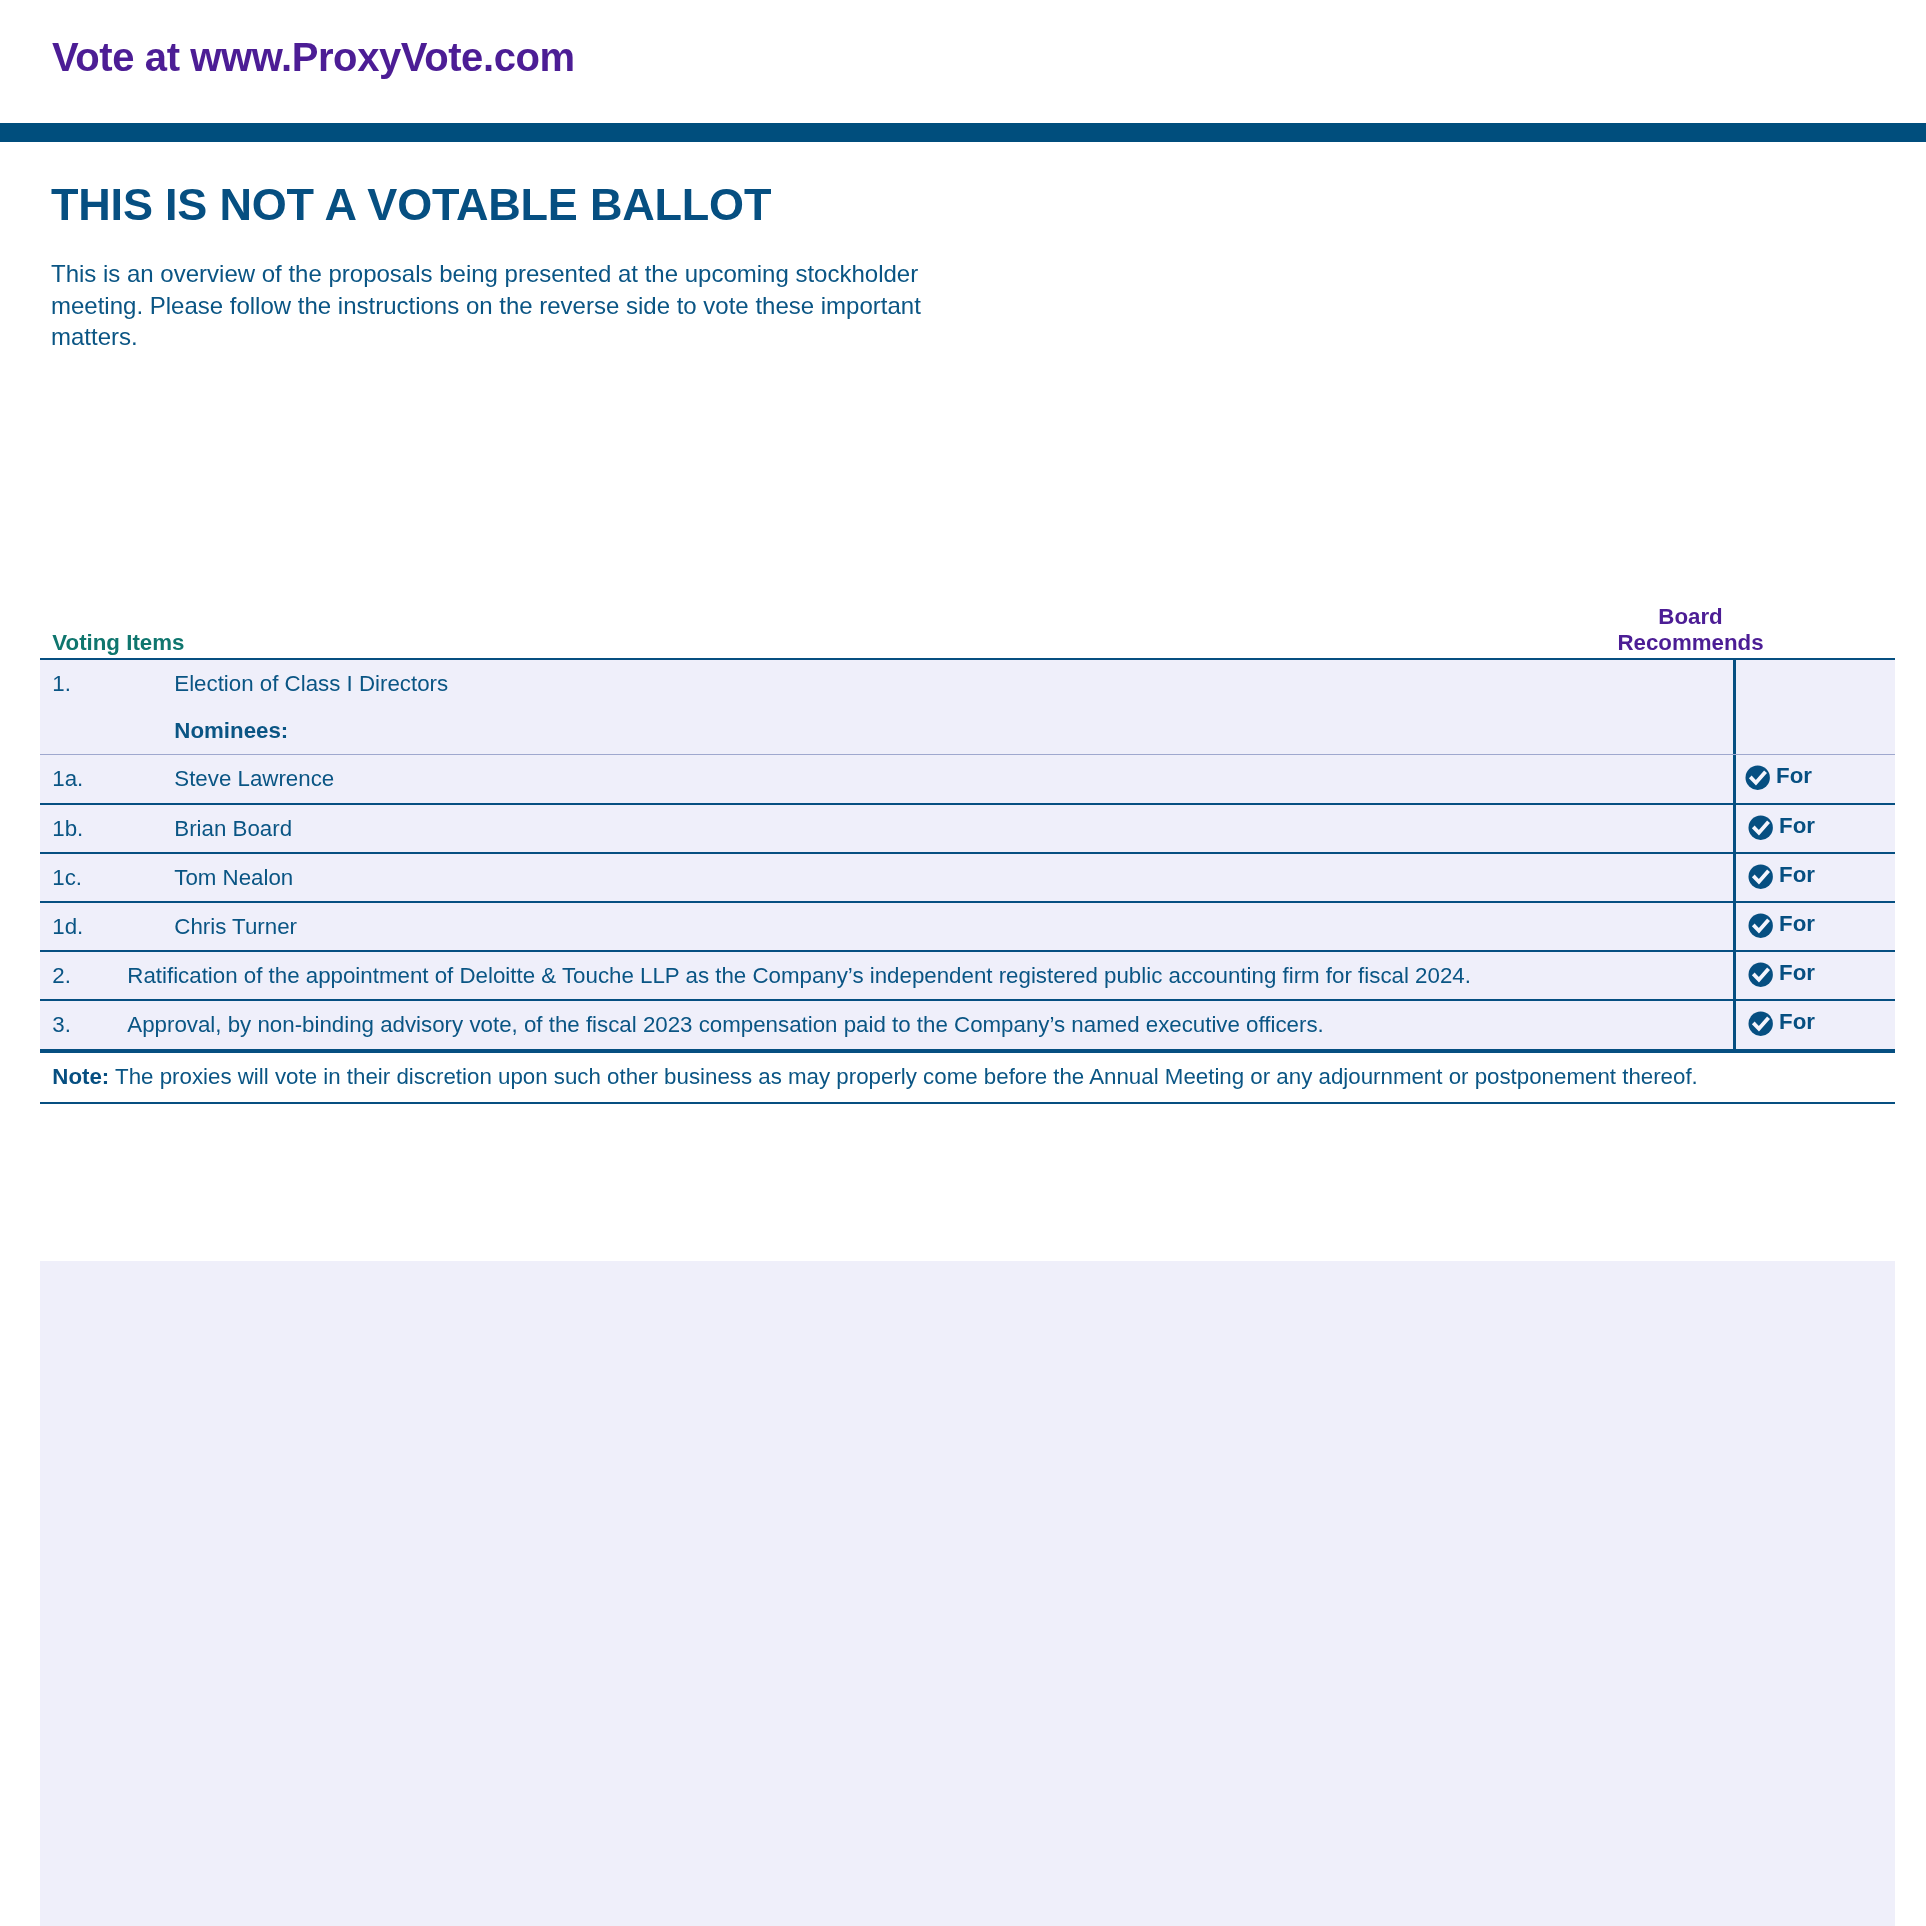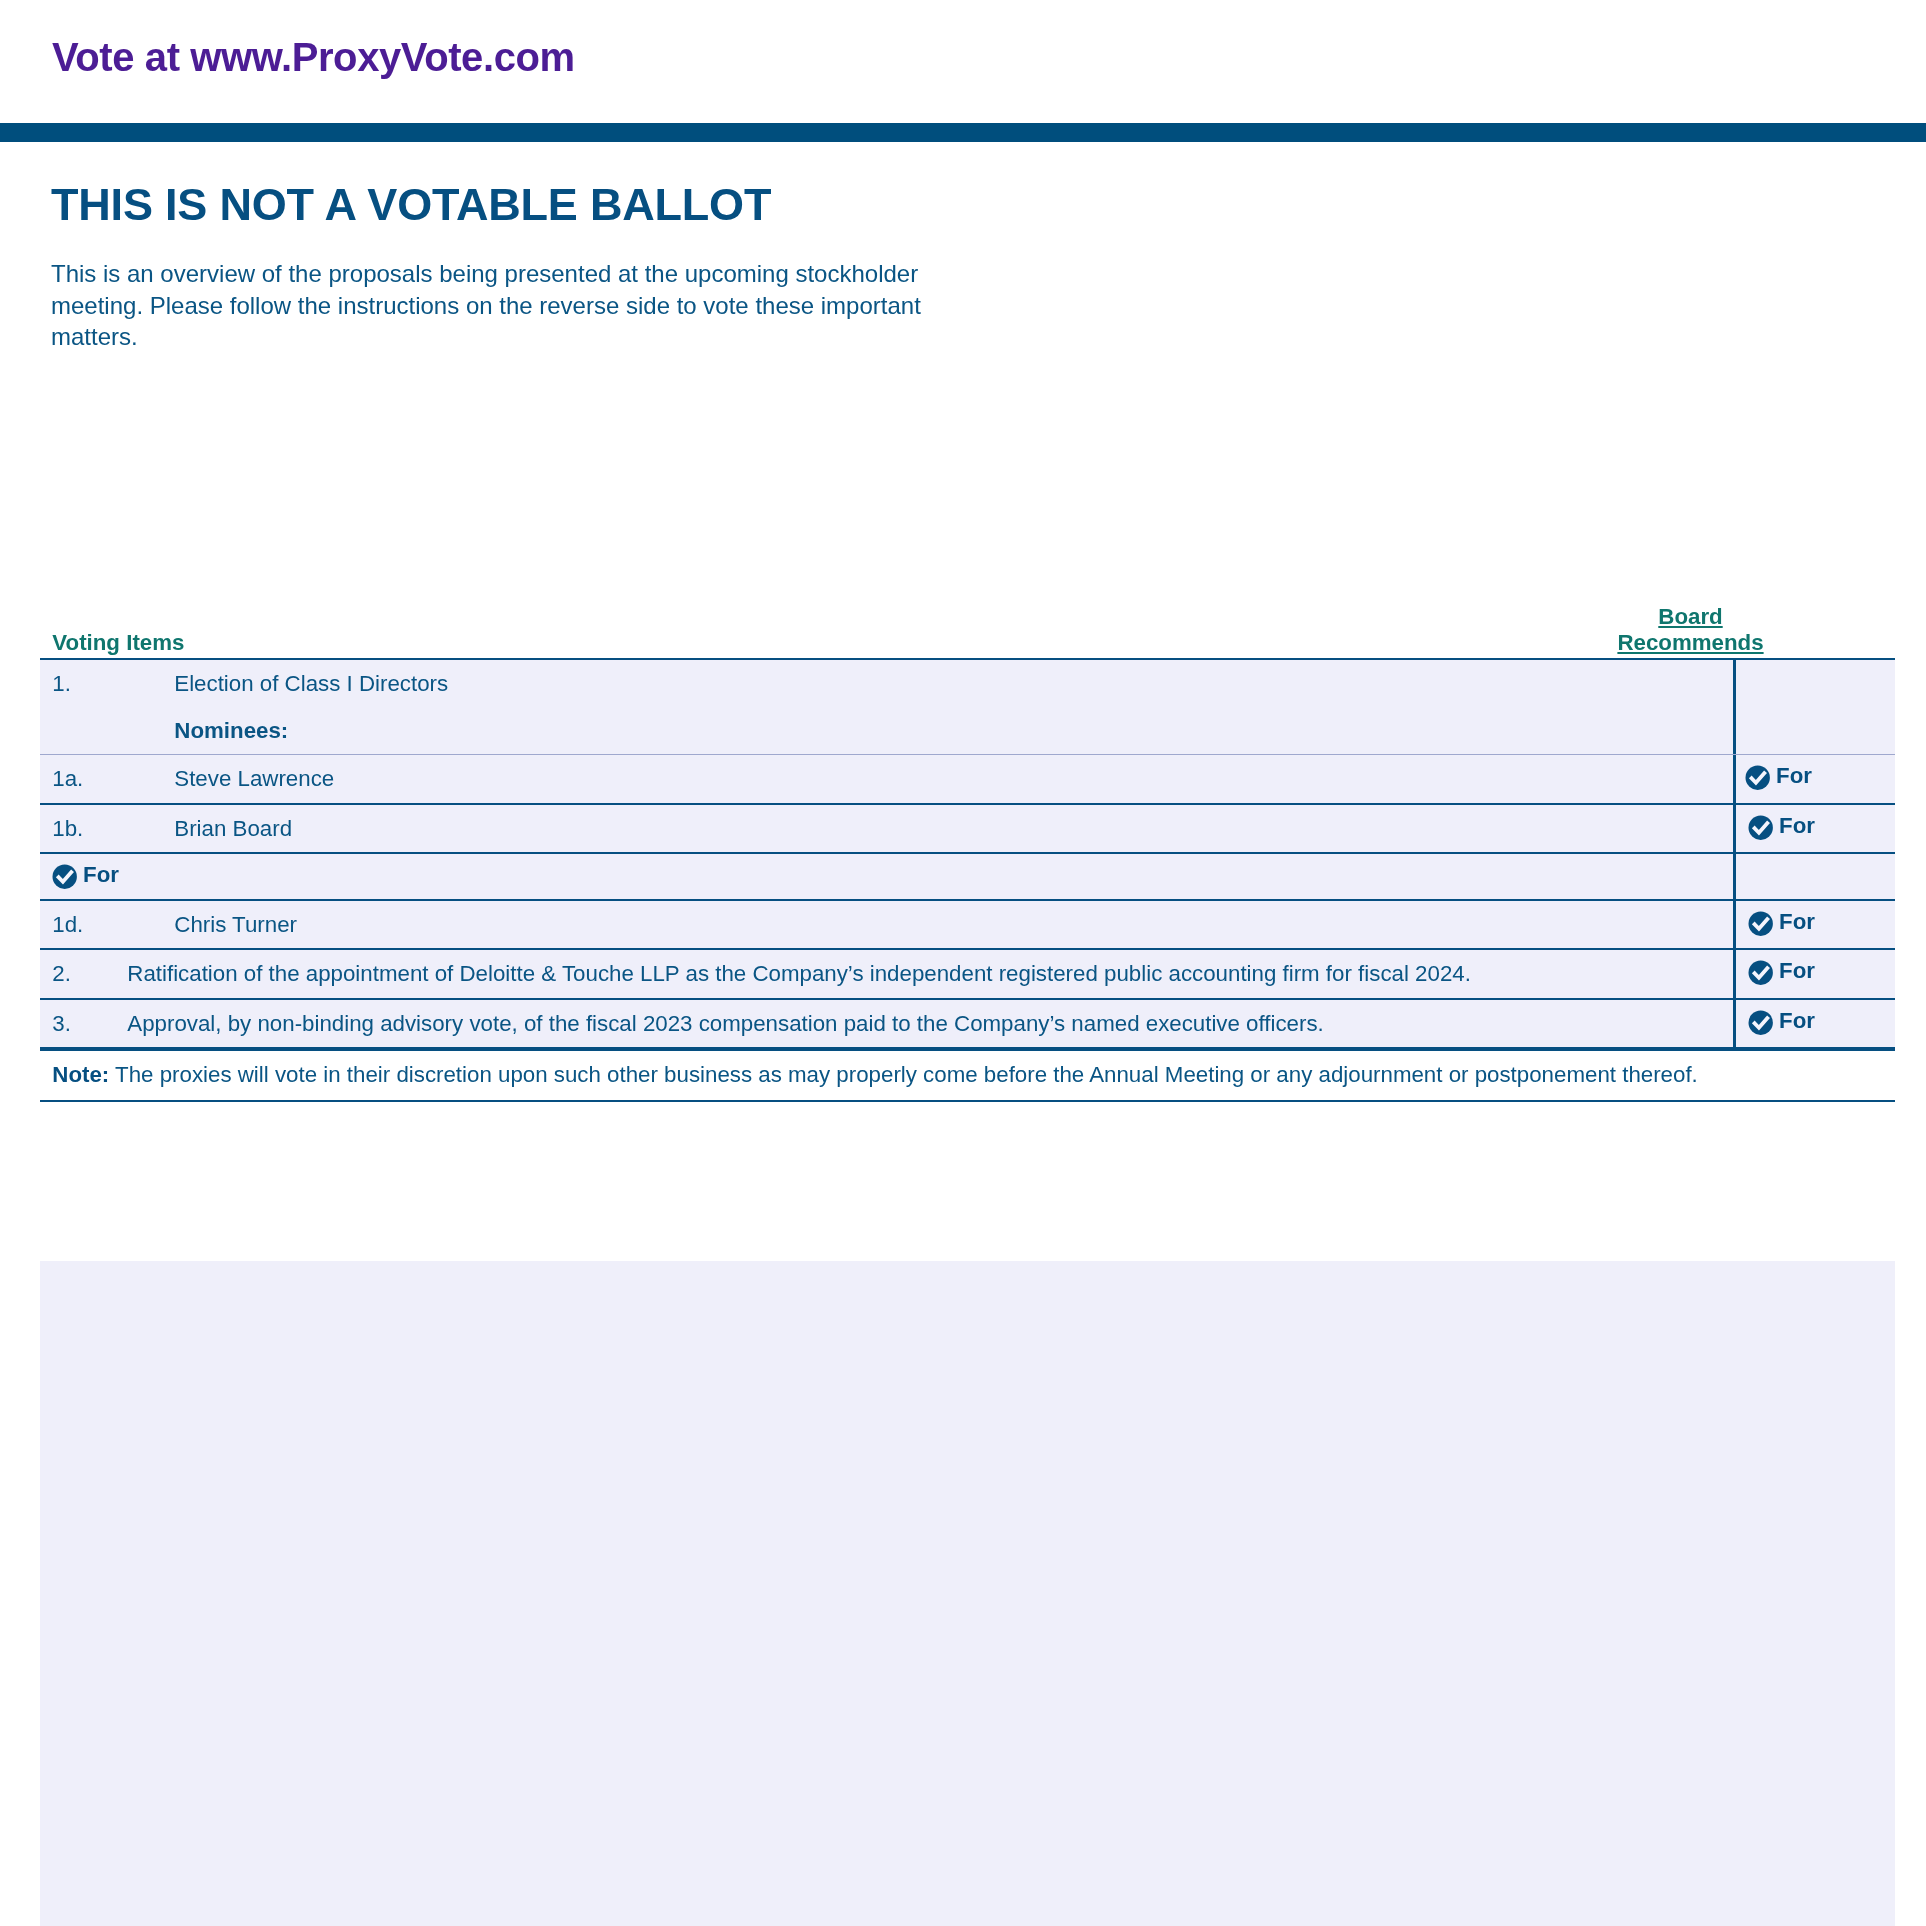--- a/index.html
+++ b/index.html
@@ -89,23 +89,22 @@
     color: #0f766e;
   }
   .col-head-board {
     position: absolute;
     left: 1531px;
     bottom: 2.3px;
     width: 239px;
     text-align: center;
     font-size: 22.3px;
     font-weight: bold;
-    color: #0f766e;
+    color: #4c1d95;
     line-height: 1.16;
-    text-decoration: underline;
   }
 
   .table-body {
     position: relative;
     background: #EFEFFA;
     border-top: 2.3px solid #064F81;
     border-bottom: 2.3px solid #064F81;
   }
 
   
@@ -274,20 +273,24 @@
           <svg class="check-badge" viewBox="0 0 100 100">
             <circle cx="50" cy="50" r="48" fill="#064F81"></circle>
             <path d="M26 52 L43 70 L76 32" fill="none" stroke="#F4F5FD" stroke-width="15" stroke-linecap="square" stroke-linejoin="miter"></path>
           </svg>
           <span class="rec-label">For</span>
         </span>
       </div>
     </div>
 
     <div class="vrow ruled">
+      <div class="vcell-item">
+        <span class="vnum">1c.</span>
+        <span class="vtext nojustify">Tom Nealon</span>
+      </div>
       <div class="vcell-board">
         <span class="rec-wrap">
           <svg class="check-badge" viewBox="0 0 100 100">
             <circle cx="50" cy="50" r="48" fill="#064F81"></circle>
             <path d="M26 52 L43 70 L76 32" fill="none" stroke="#F4F5FD" stroke-width="15" stroke-linecap="square" stroke-linejoin="miter"></path>
           </svg>
           <span class="rec-label">For</span>
         </span>
       </div>
     </div>

